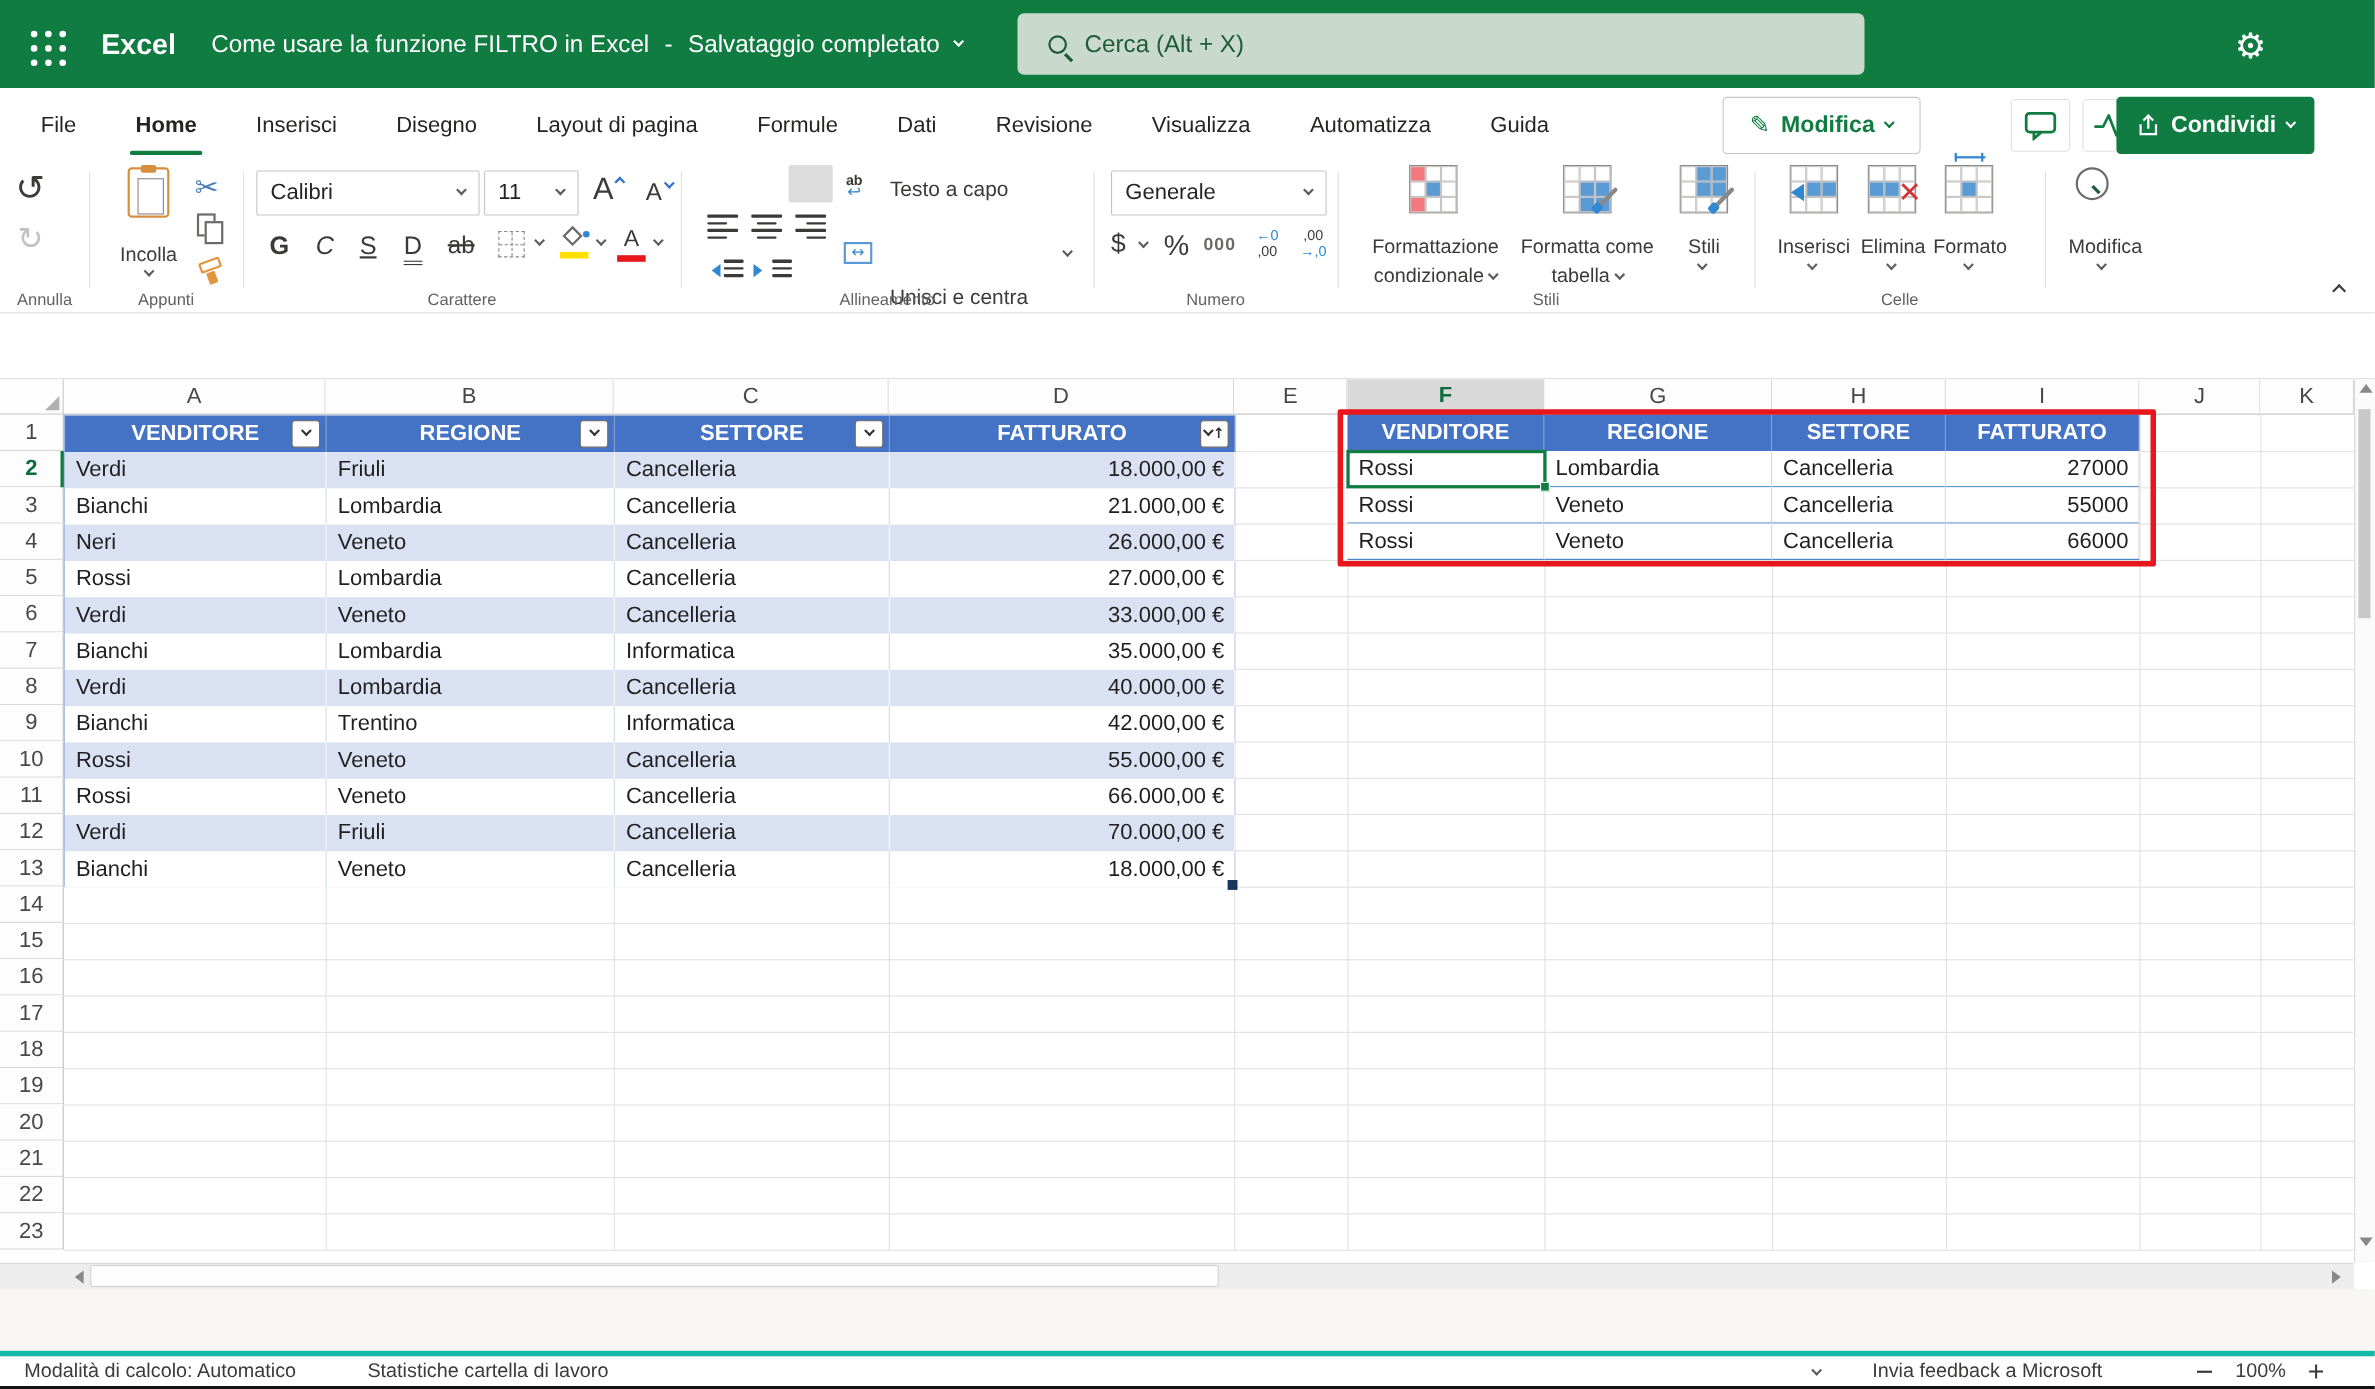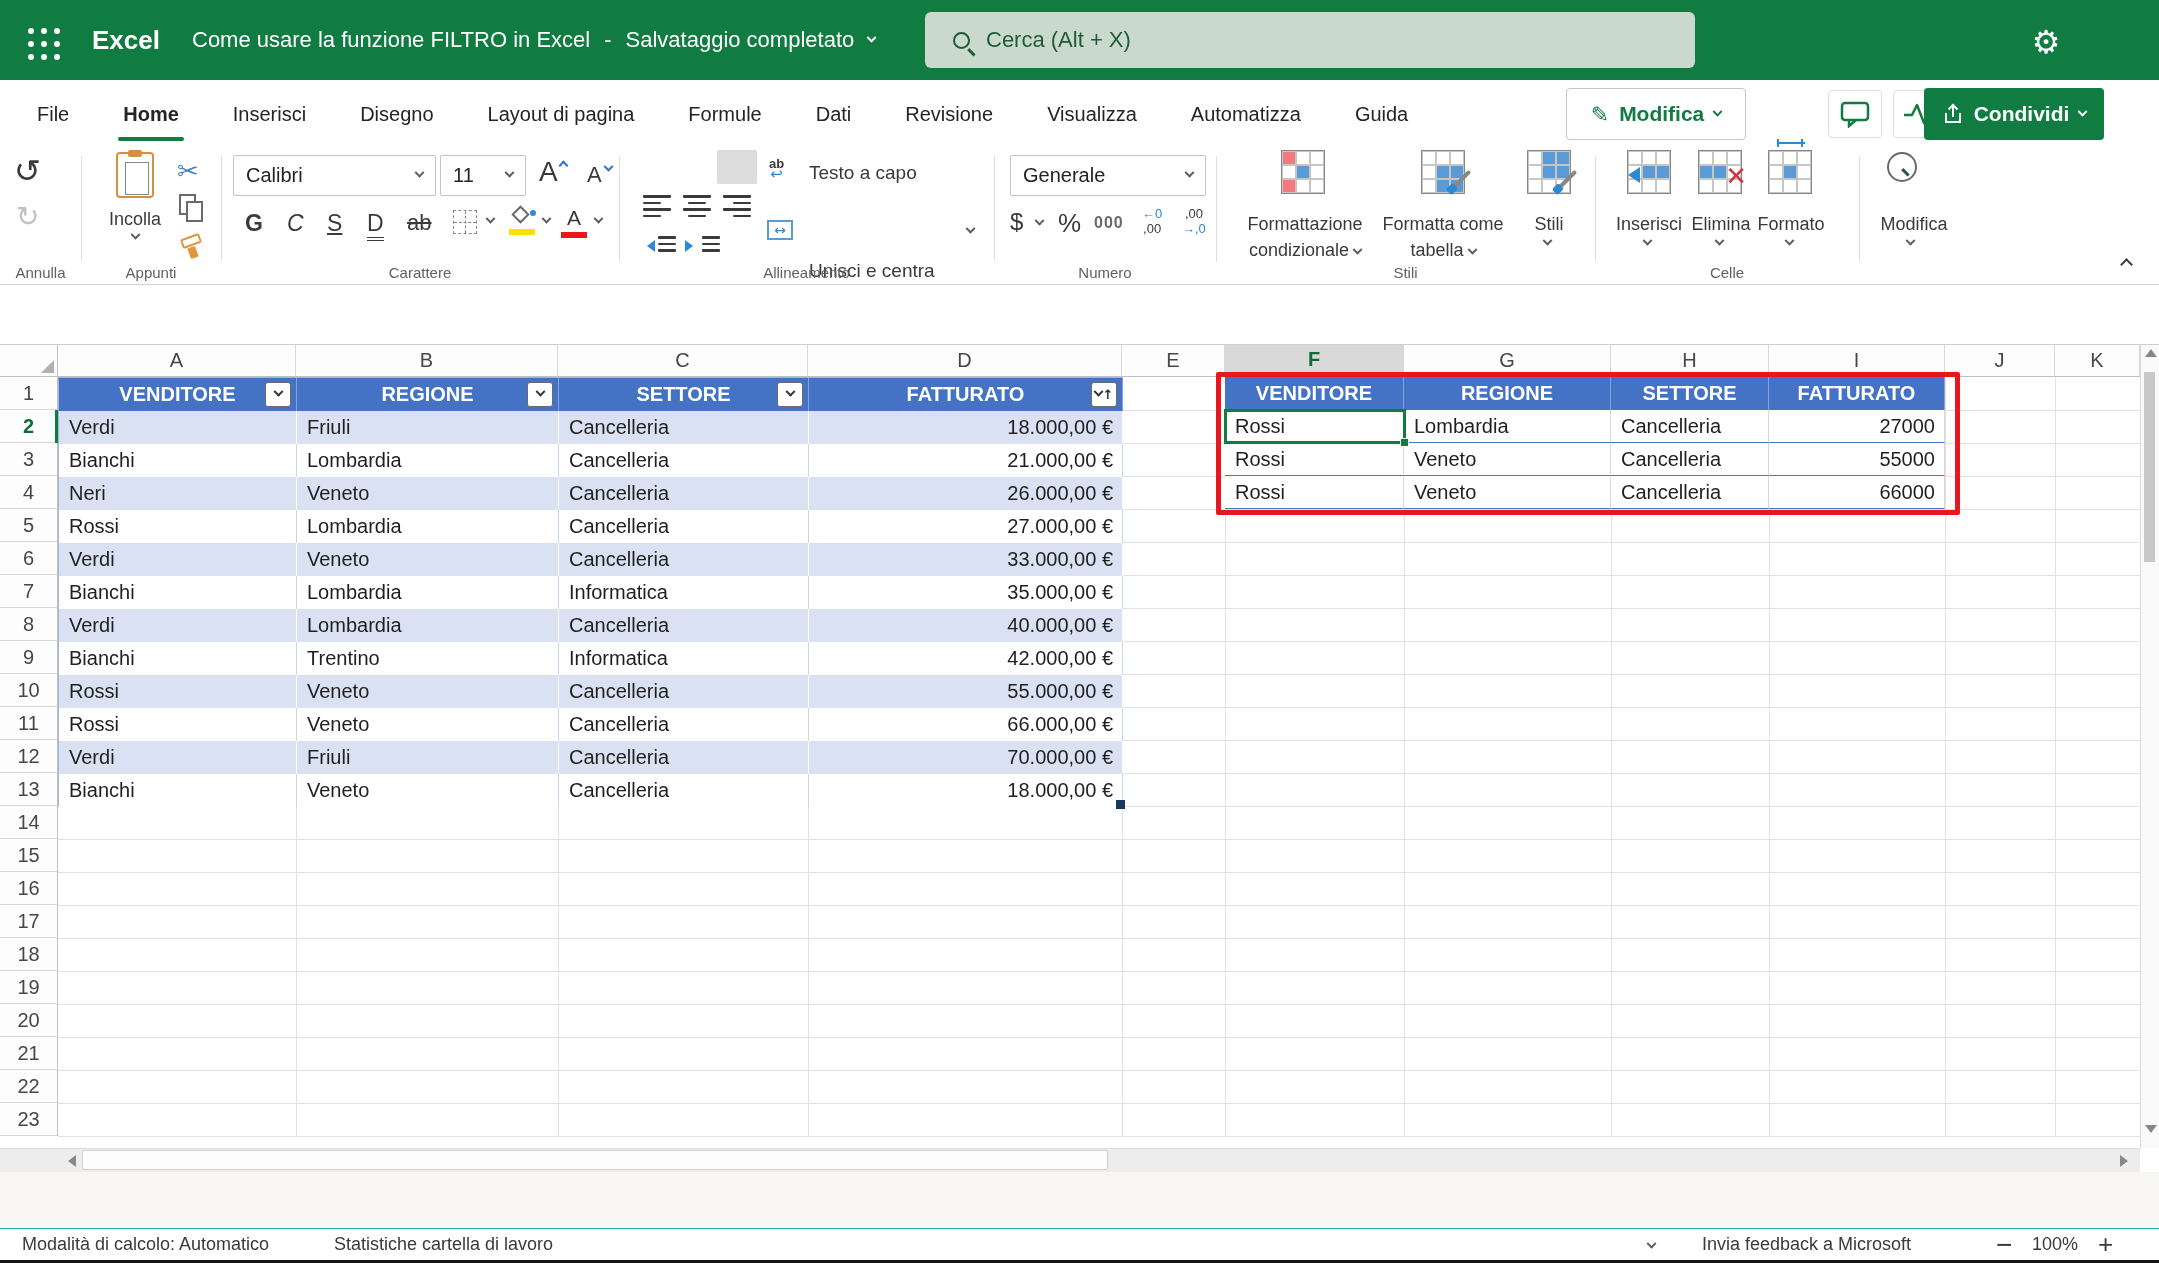--- a/index.html
+++ b/index.html
@@ -145,21 +145,21 @@
   .tri.u { border-bottom:8px solid #8A8886; border-top:none; }
   .tri.d { border-top:8px solid #8A8886; border-bottom:none; }
   #vscroll { left:2140px; top:345px; width:19px; height:803px; background:#FAFAFA; border-left:1px solid #DADADA; }
   #vthumb { left:2144px; top:372px; width:11px; height:190px; background:#C8C8C8; }
 
   
   #sheetbar { left:0; top:1172px; width:2159px; height:56px; background:#F7F6F5; }
 
   
   #statusbar { left:0; top:1228px; width:2159px; height:32px; background:#fff;
-    border-top:1px solid #14b8a6; display:flex; align-items:center; font-size:18px; color:#3B3A39; }
+    border-top:5px solid #14b8a6; display:flex; align-items:center; font-size:18px; color:#3B3A39; }
   #status-calc { position:absolute; left:22px; cursor:pointer; }
   #status-stats { position:absolute; left:334px; cursor:pointer; }
   #status-chv { position:absolute; left:1648px; color:#605E5C; cursor:pointer; }
   #status-feedback { position:absolute; left:1702px; cursor:pointer; }
   #zoom-out { position:absolute; left:1996px; font-size:28px; cursor:pointer; }
   #zoom-level { position:absolute; left:2032px; cursor:pointer; }
   #zoom-in { position:absolute; left:2098px; font-size:26px; cursor:pointer; }
   #black-strip { left:0; top:1260px; width:2159px; height:3px; background:#141414; }
 
   svg { display:block; }
@@ -243,21 +243,21 @@
       <div class="glabel">Annulla</div>
     </div>
     <div class="gsep" style="left:81px;"></div>
 
     <div class="group" style="left:81px;width:140px;">
       <div class="icon-btn" style="left:28px;top:4px;flex-direction:column;">
         <div style="position:relative;width:38px;height:46px;border:2px solid #D78F3F;border-radius:4px;background:#fff;">
           <div style="position:absolute;left:10px;top:-4px;width:14px;height:7px;background:#D78F3F;border-radius:2px;"></div>
           <div style="position:absolute;right:3px;top:8px;width:24px;height:33px;background:#fff;border:1.5px solid #8A8886;"></div>
         </div>
-        <div class="rlabel" style="margin-top:11px;">Incolla</div>
+        <div class="rlabel" style="margin-top:23px;">Incolla</div>
         <span class="chv sm" style="margin-top:4px;color:#605E5C;"></span>
       </div>
       <div class="icon-btn" style="left:96px;top:8px;font-size:26px;color:#4A7EBB;font-family:'DejaVu Sans',sans-serif;">✂</div>
       <div class="icon-btn" style="left:98px;top:46px;">
         <div style="position:relative;width:26px;height:28px;">
           <div style="position:absolute;left:0;top:0;width:17px;height:21px;border:2px solid #6B6A68;background:#fff;"></div>
           <div style="position:absolute;left:7px;top:7px;width:17px;height:21px;border:2px solid #6B6A68;background:#fff;"></div>
         </div>
       </div>
       <div class="icon-btn" style="left:98px;top:88px;">

